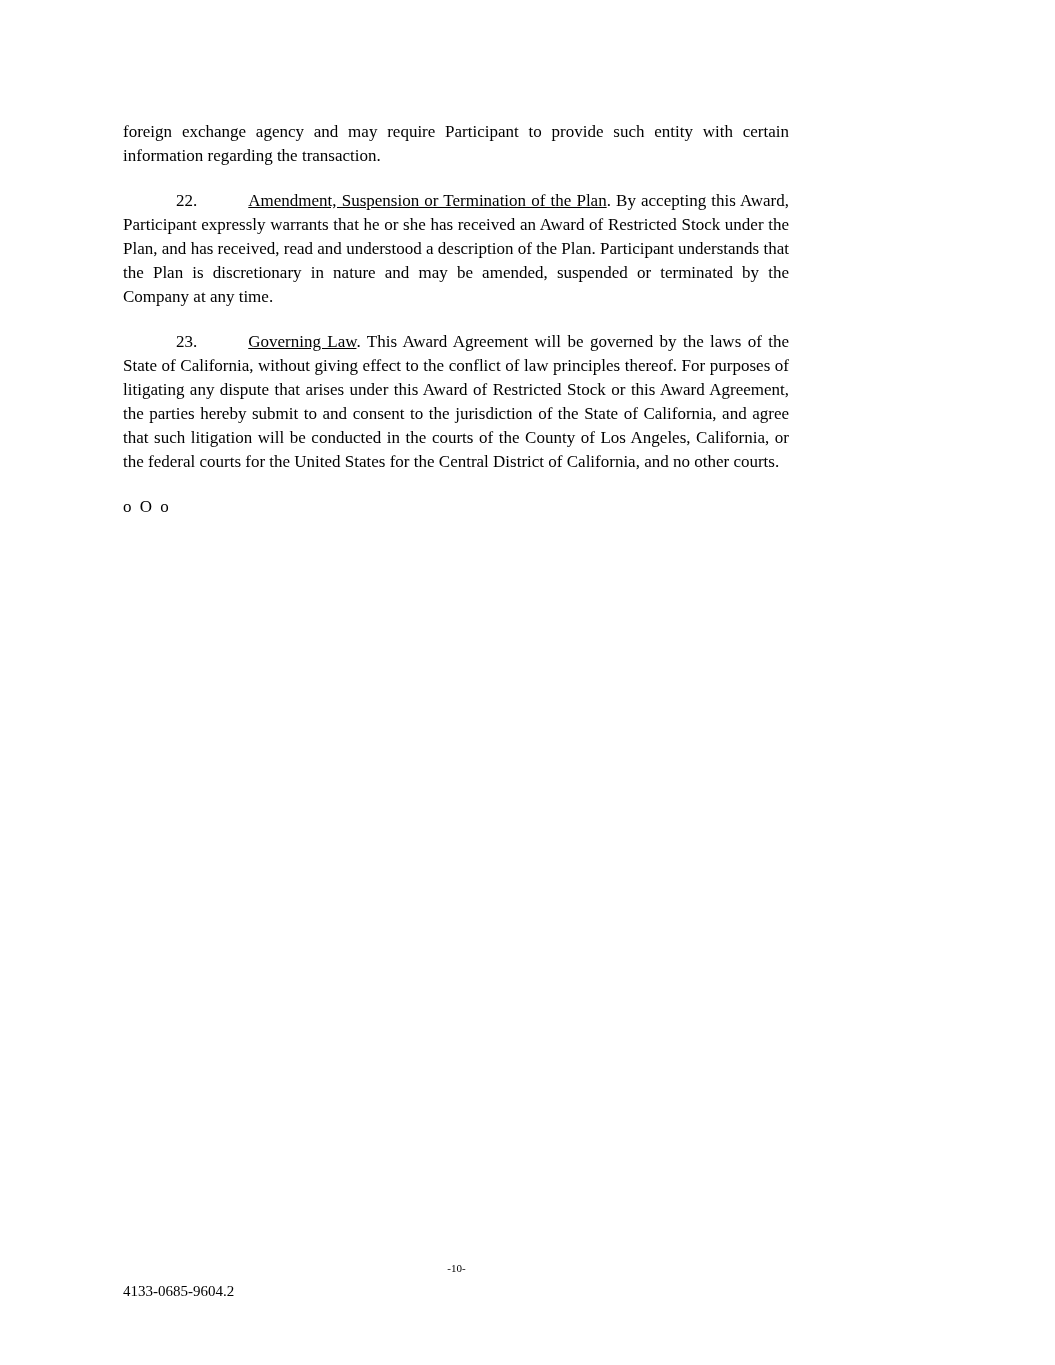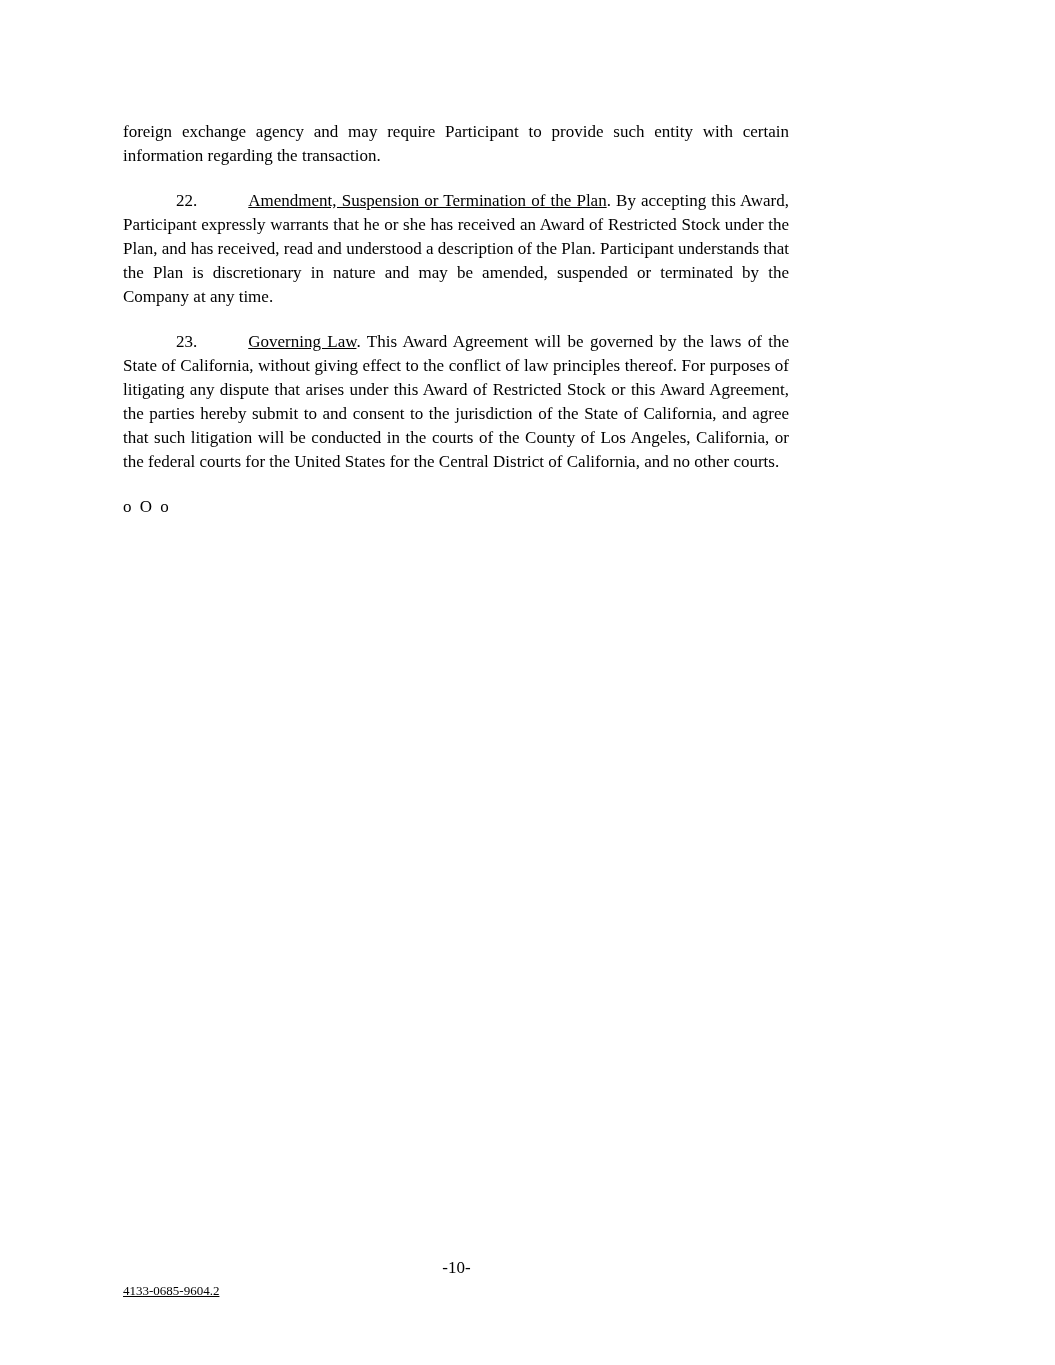--- a/index.html
+++ b/index.html
@@ -41,30 +41,29 @@
     margin: 0;
     text-align: left;
     letter-spacing: 2px;
   }
   .page-number {
     position: absolute;
     left: 0;
     right: 0;
     top: 1258px;
     text-align: center;
-    font-size: 17px;
+    font-size: 11px;
     line-height: 20px;
   }
   .doc-id {
     position: absolute;
     left: 123px;
     top: 1283px;
-    font-size: 13px;
+    font-size: 15px;
     line-height: 16px;
-    text-decoration: underline;
   }
 </style>
 </head>
 <body>
 
 <div class="page">
 
   <p class="para">foreign exchange agency and may require Participant to provide such entity with certain information regarding the transaction.</p>
 
   <p class="para indented"><span class="sec-num">22.</span><span class="tab-spacer"></span><span class="sec-heading">Amendment, Suspension or Termination of the Plan</span><span>.  By accepting this Award, Participant expressly warrants that he or she has received an Award of Restricted Stock under the Plan, and has received, read and understood a description of the Plan.  Participant understands that the Plan is discretionary in nature and may be amended, suspended or terminated by the Company at any time.</span></p>

